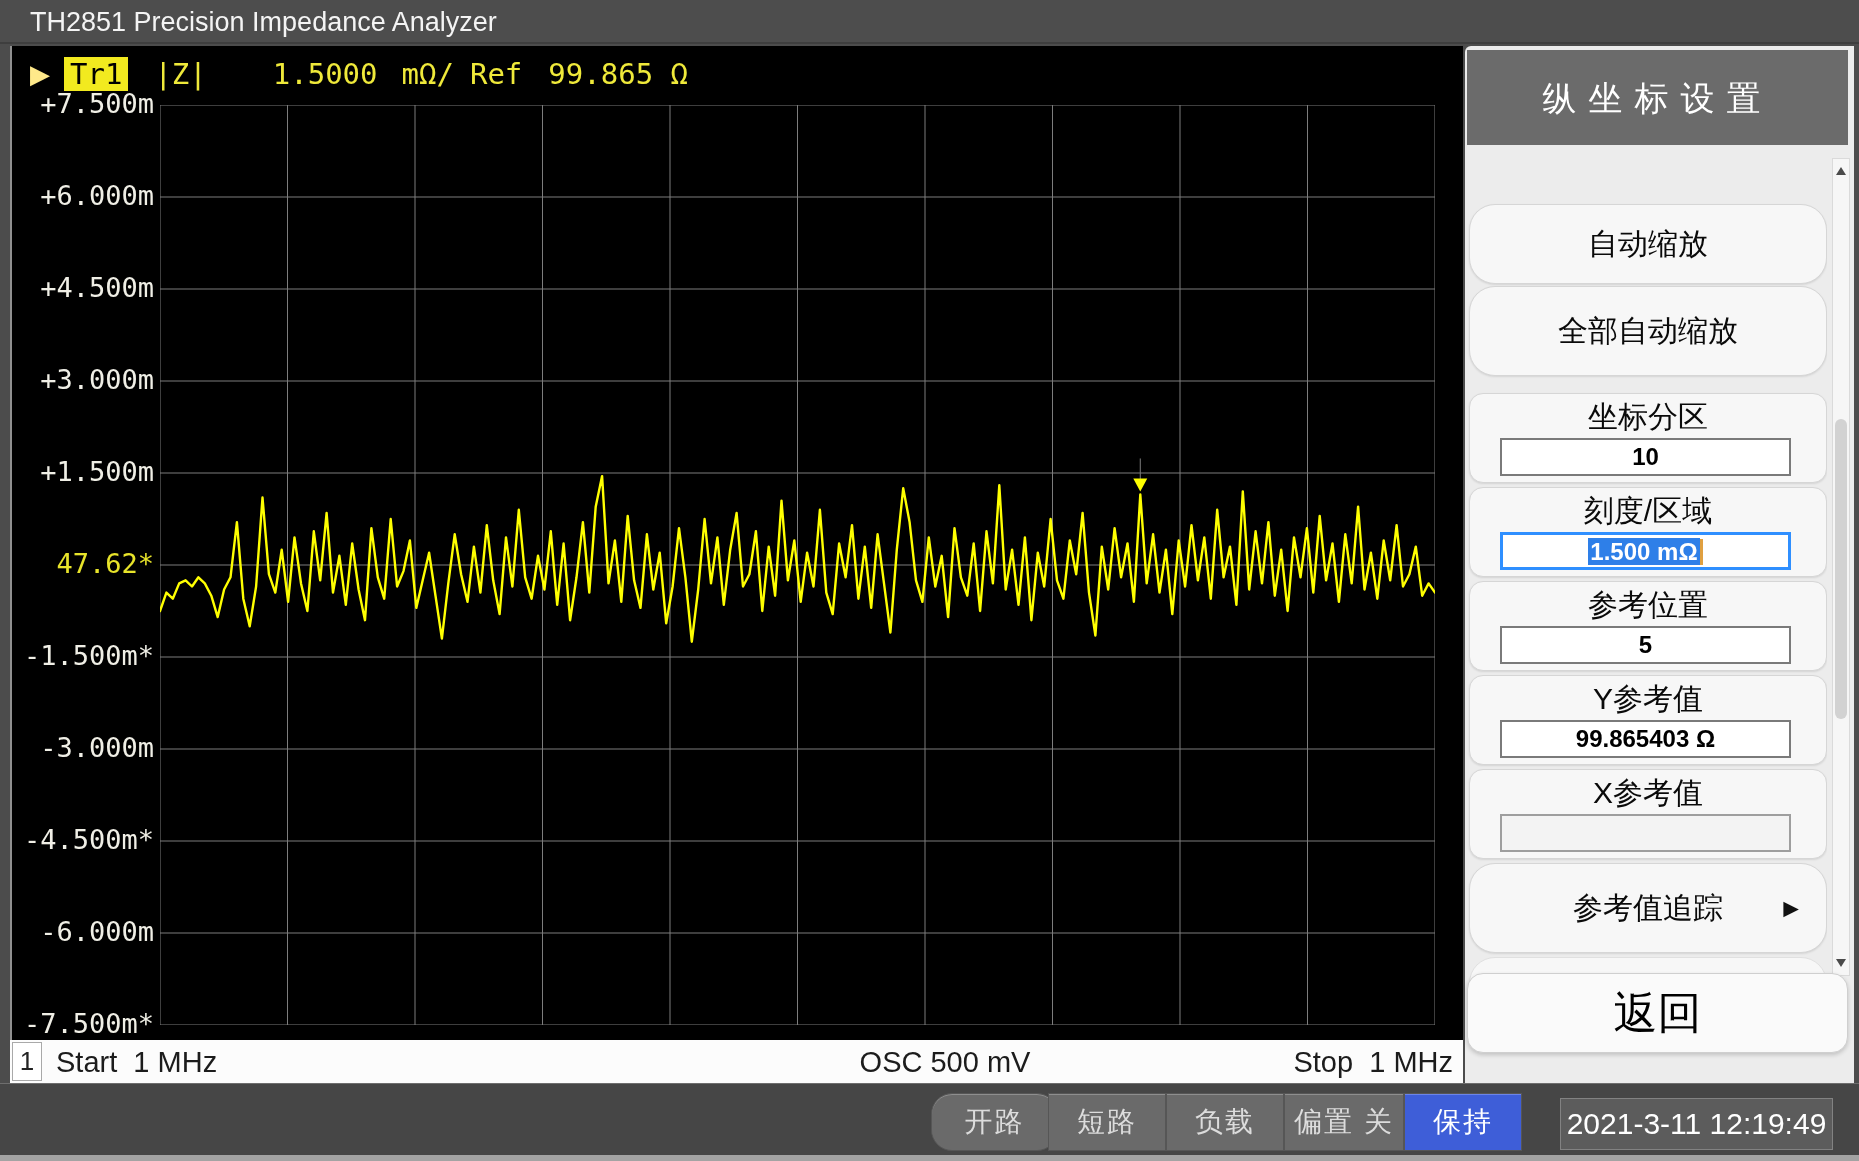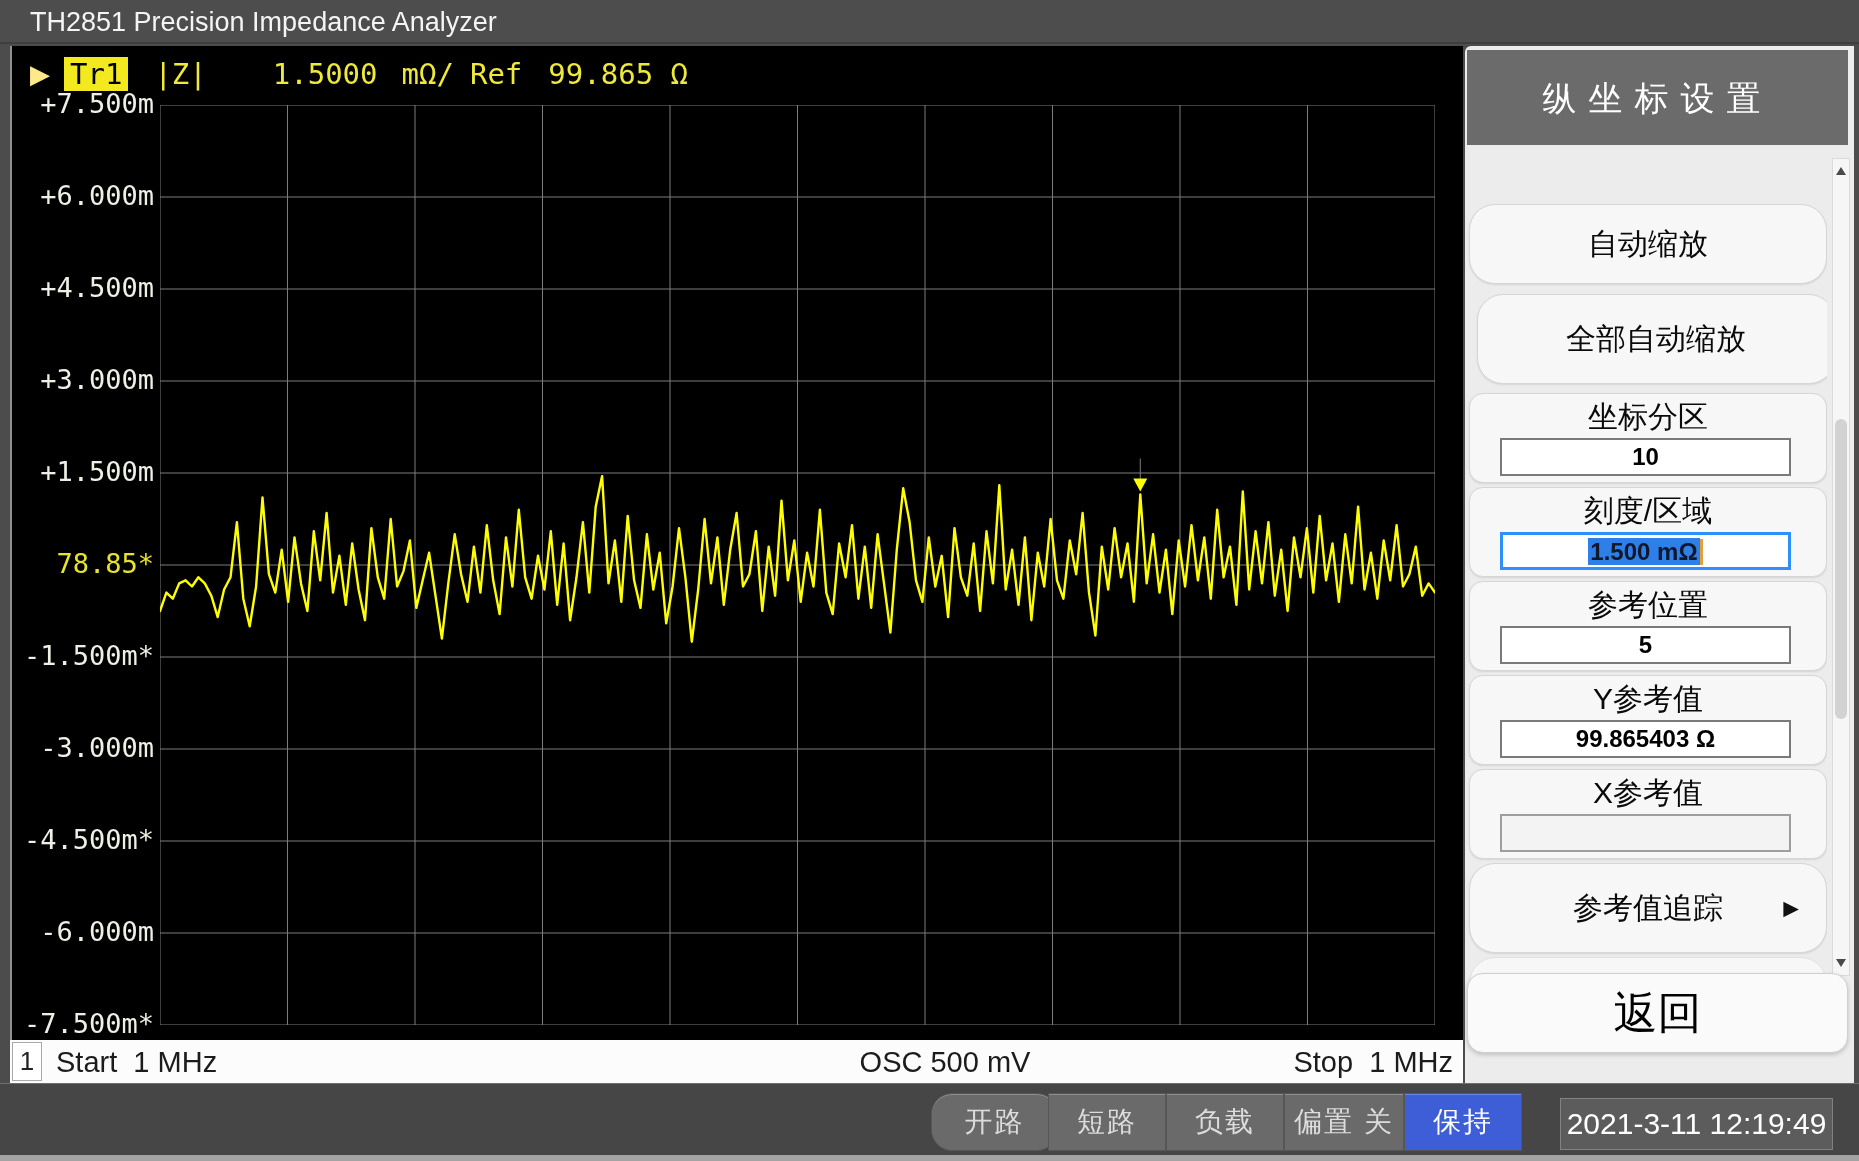--- a/index.html
+++ b/index.html
@@ -71,21 +71,21 @@
   }
   .sb-group .glabel{position:absolute;left:0;right:0;top:3px;text-align:center;font-size:30px;color:#0a0a0a;}
   .sb-input{
     position:absolute;left:30px;right:35px;top:44px;height:38px;
     border:2px solid #7a7a7a;background:#fff;box-sizing:border-box;
     text-align:center;font-size:24px;font-weight:bold;color:#000;
     font-family:"Liberation Sans",sans-serif;display:block;width:calc(100% - 65px);padding:0;line-height:34px;
   }
   .sb-input.focused{border:3px solid #2f8fff;}
   .sb-input.empty{background:#f3f3f3;border-color:#9e9e9e;}
-  .sel-text{background:#2e7fe8;color:#0f172a;padding:0 2px;}
+  .sel-text{background:#2e7fe8;color:#ffffff;padding:0 2px;}
   .caret{display:inline-block;width:3px;height:26px;background:#e0a040;vertical-align:-5px;}
   .arrow-right{position:absolute;right:22px;top:0;bottom:0;display:flex;align-items:center;font-size:26px;color:#111;}
   .sb-btn.disabled{color:#b6b6b6;border-color:#e0e0e0;box-shadow:none;}
   .back-btn{
     position:absolute;left:2px;top:927px;width:381px;height:80px;background:#fafafa;border:1px solid #cfcfcf;
     border-radius:16px;box-sizing:border-box;text-align:center;line-height:78px;font-size:44px;color:#000000;
     box-shadow:0 2px 4px rgba(0,0,0,0.18);z-index:6;
   }
   .scroll-clip{position:absolute;left:2px;top:106px;width:360px;height:872px;overflow:hidden;}
   .scrollbar{
@@ -126,21 +126,21 @@
     <span class="reflab">Ref</span>
     <span>99.865 Ω</span>
   </div>
 
   <div id="ytick-container">
       <div class="ytick" style="top: 42px;">+7.500m</div>
       <div class="ytick" style="top: 134px;">+6.000m</div>
       <div class="ytick" style="top: 226px;">+4.500m</div>
       <div class="ytick" style="top: 318px;">+3.000m</div>
       <div class="ytick" style="top: 410px;">+1.500m</div>
-      <div class="ytick ref" style="top: 502px;">  78.85*</div>
+      <div class="ytick ref" style="top: 502px;">  47.62*</div>
       <div class="ytick" style="top: 594px;">-1.500m*</div>
       <div class="ytick" style="top: 686px;">-3.000m</div>
       <div class="ytick" style="top: 778px;">-4.500m*</div>
       <div class="ytick" style="top: 870px;">-6.000m</div>
       <div class="ytick" style="top: 962px;">-7.500m*</div>
     </div>
 
   <svg class="plot-svg" id="plot-svg" width="1275" height="920" viewBox="0 0 1275 920">
     <g id="grid-lines">
         <line x1="0.0" y1="0" x2="0.0" y2="920" stroke="#7d7d7d"></line>
@@ -179,21 +179,21 @@
   <div class="start-label">Start  1 MHz</div>
   <div class="osc-label">OSC 500 mV</div>
   <div class="stop-label">Stop  1 MHz</div>
 </div>
 
 <div class="sidebar">
   <div class="sb-header">纵坐标设置</div>
 
   <div class="scroll-clip">
     <div class="sb-btn simple" style="top:52px;">自动缩放</div>
-    <div class="sb-btn tall" style="top:142px;margin-left:8px;">全部自动缩放</div>
+    <div class="sb-btn tall" style="top:134px;">全部自动缩放</div>
 
     <div class="sb-group" style="top:241px;">
       <div class="glabel">坐标分区</div>
       <div class="sb-input">10</div>
     </div>
 
     <div class="sb-group" style="top:335px;">
       <div class="glabel">刻度/区域</div>
       <div class="sb-input focused"><span class="sel-text">1.500 mΩ</span><span class="caret"></span></div>
     </div>

